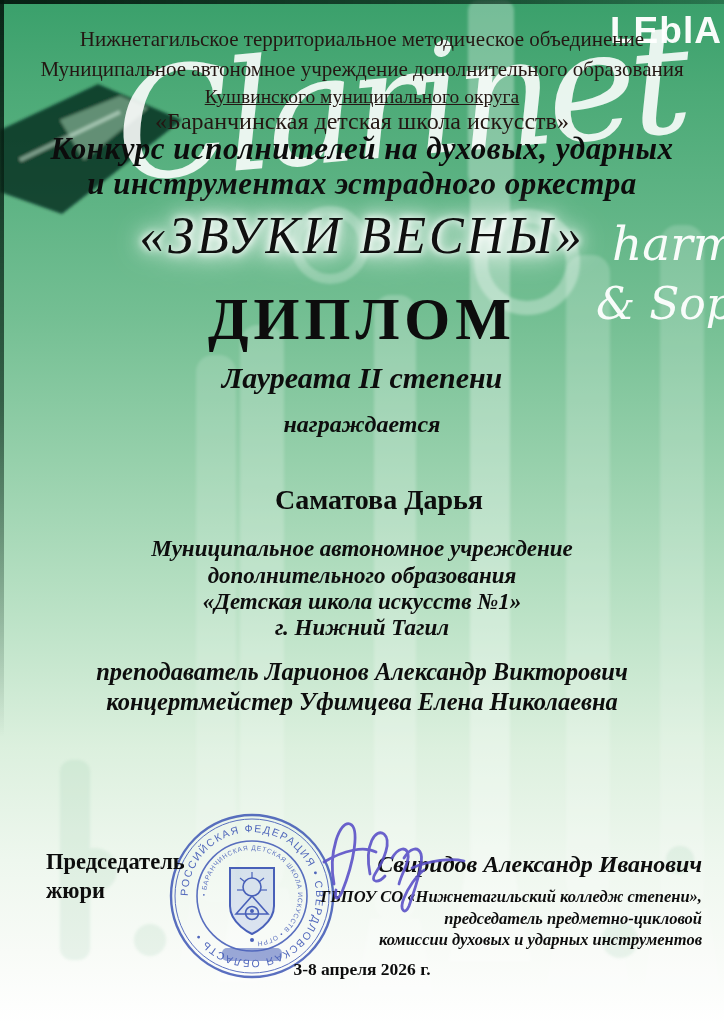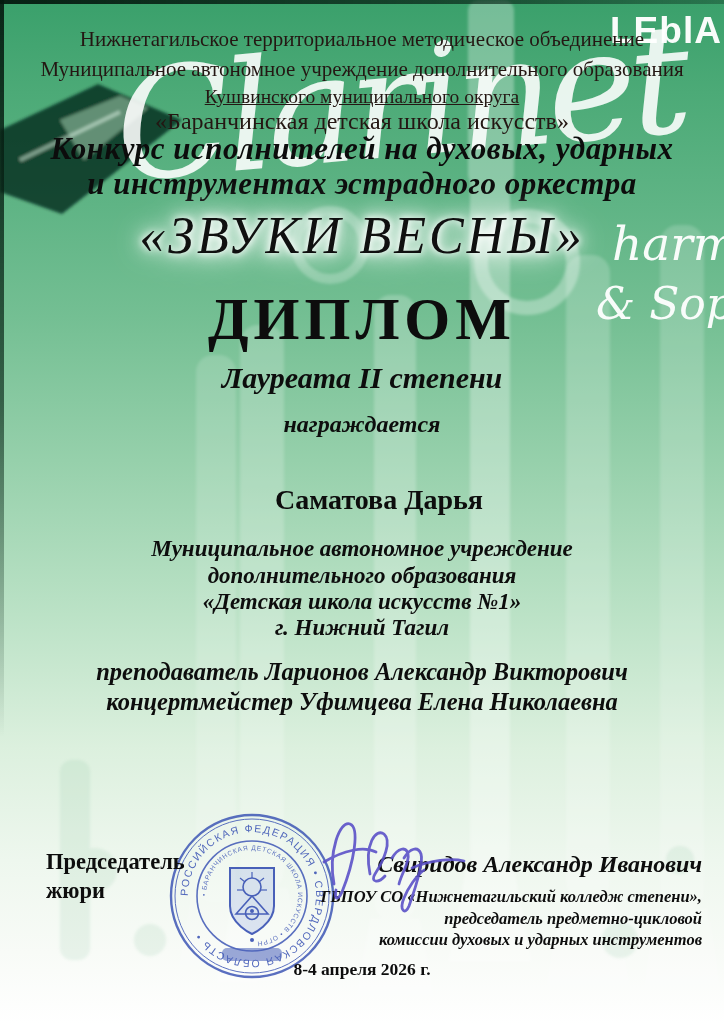--- a/index.html
+++ b/index.html
@@ -221,15 +221,15 @@
 
   <div class="sigblock">
     <div class="signame">Свиридов Александр Иванович</div>
     <div class="sigorg">
       <div>ГБПОУ СО «Нижнетагильский колледж степени»,</div>
       <div>председатель предметно-цикловой</div>
       <div>комиссии духовых и ударных инструментов</div>
     </div>
   </div>
 
-  <div class="tline dateline">8-4 апреля 2026 г.</div>
+  <div class="tline dateline">3-8 апреля 2026 г.</div>
 
 </div>
 
 </body></html>

